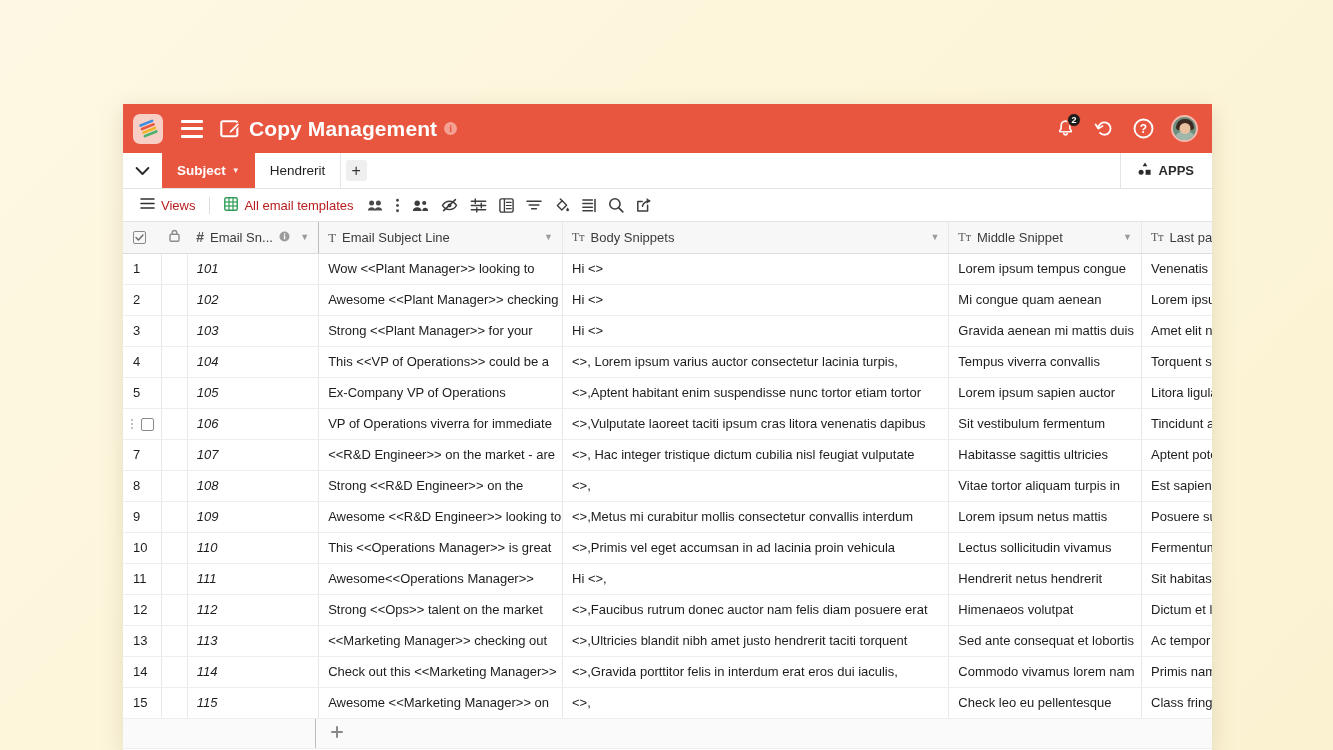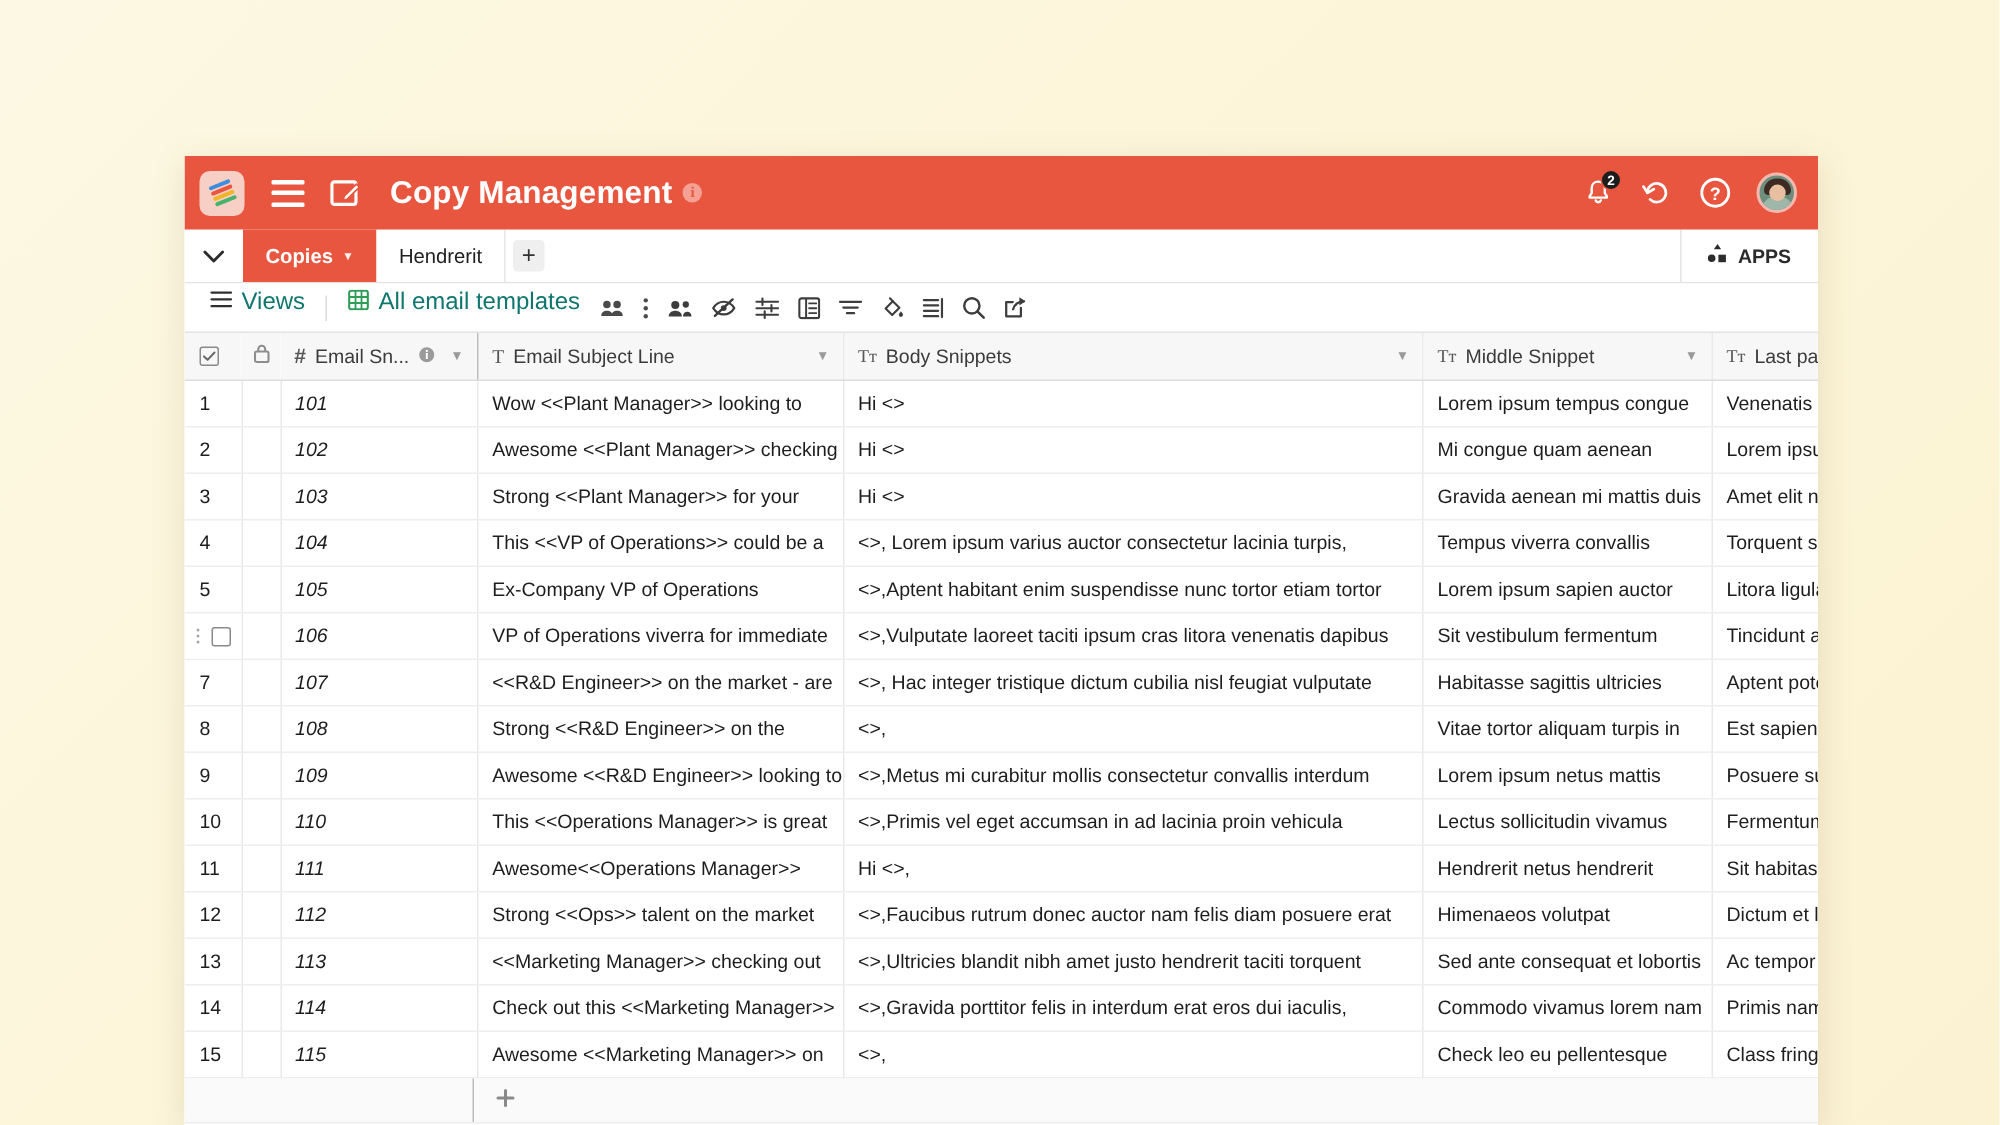--- a/index.html
+++ b/index.html
@@ -41,21 +41,21 @@
   .logo-svg { display:block; }
   #hamburger {
     width: 22px; height: 18px;
     margin-left: 18px;
     display: flex; flex-direction: column; justify-content: space-between;
     flex: 0 0 auto;
   }
   #hamburger i { display:block; height: 3px; background: #fff; border-radius: 1px; }
   #compose-icon { margin-left: 17px; display:flex; align-items:center; flex:0 0 auto;}
   #app-title {
-    margin-left: 19px;
+    margin-left: 8px;
     color: #ffffff;
     font-size: 21px;
     font-weight: bold;
     letter-spacing: .1px;
     white-space: nowrap;
   }
   #title-info {
     margin-left: 7px;
     width: 13px; height: 13px; border-radius: 50%;
     background: #f4a093; color: #e8563f;
@@ -132,22 +132,22 @@
   
   #toolbar {
     height: 33px;
     display: flex; align-items: center;
     padding: 0 10px;
     border-bottom: 1px solid #e3e3e3;
     background: #fff;
     gap: 0;
   }
   .tb-item {
-    display:flex; align-items:flex-start; gap:6px;
-    font-size: 16px; color: #0f766e;
+    display:flex; align-items:center; gap:6px;
+    font-size: 13px; color: #b91c1c;
     padding: 0 7px; height: 25px; cursor: pointer;
     border-radius: 3px; white-space: nowrap;
   }
   #tb-sep { width:1px; height:17px; background:#dcdcdc; margin: 0 7px; }
   .tb-ic { display:flex; align-items:center; justify-content:center; padding: 0 6px; height:25px; cursor:pointer;}
 
   
   #grid-wrap { position: relative; height: calc(646px - 49px - 36px - 33px); overflow: hidden; background:#fff;}
   table.grid { border-collapse: collapse; table-layout: fixed; width: 1280px; }
   table.grid th, table.grid td {
@@ -297,21 +297,21 @@
   </div>
 
   <div id="tabstrip">
     <div id="tab-collapse">
       <svg width="15" height="10" viewBox="0 0 15 10">
         <path d="M1.6 2 L7.5 8 L13.4 2" fill="none" stroke="#2b2b2b" stroke-width="1.9" stroke-linecap="round" stroke-linejoin="round"></path>
       </svg>
     </div>
 
     <div class="tab active">
-      <span>Copies</span>
+      <span>Subject</span>
       <span class="caret">▼</span>
     </div>
 
     <div class="tab inactive">
       <span>Hendrerit</span>
     </div>
 
     <div id="tab-add">
       <span class="plusbox">+</span>
     </div>

